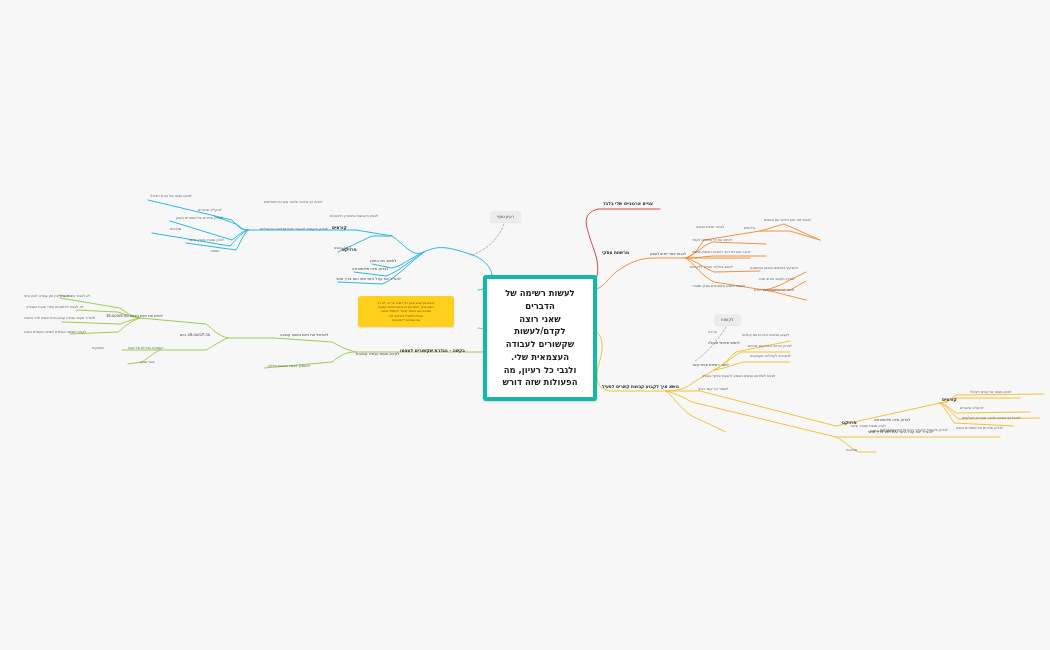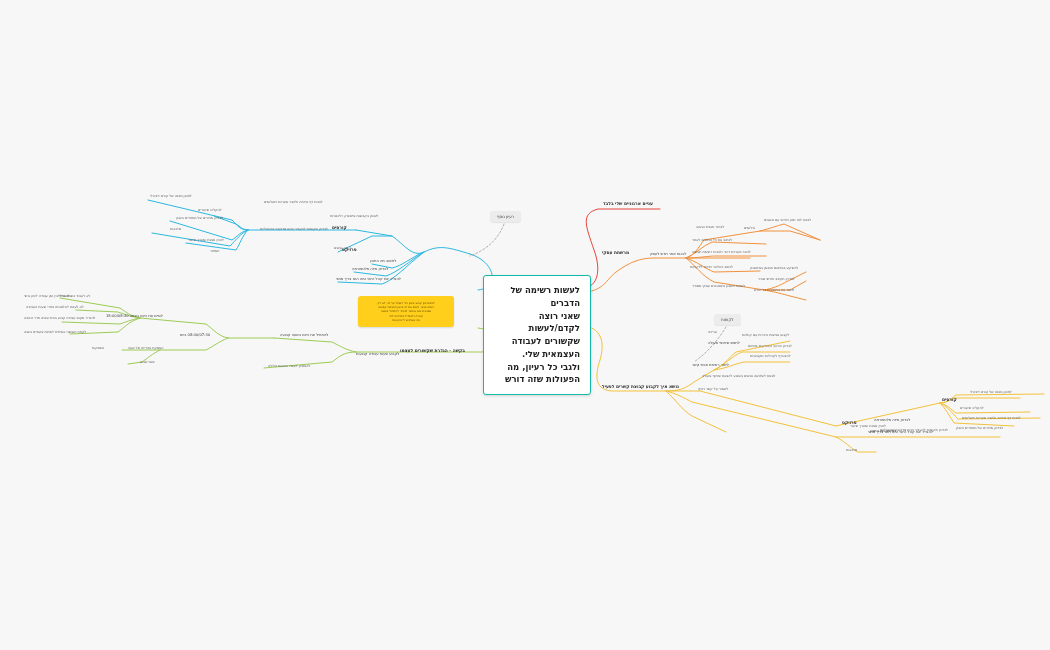--- a/index.html
+++ b/index.html
@@ -9,23 +9,23 @@
     font-family:"DejaVu Sans","Liberation Sans",sans-serif;
     direction:rtl;
   }
   #canvas{position:absolute;inset:0;width:1050px;height:650px;}
   svg.wires{position:absolute;left:0;top:0;width:1050px;height:650px;pointer-events:none;}
 
   .node{position:absolute;white-space:nowrap;line-height:1.25;}
 
   
   .central{
-    background:#ffffff;border:1px solid #14b8a6;border-radius:3px;
+    background:#ffffff;border:4px solid #14b8a6;border-radius:3px;
     box-shadow:0 1px 3px rgba(0,0,0,.14);
-    padding:8px 10px;text-align:right;
+    padding:8px 10px;text-align:center;
     font-size:8.5px;color:#1f1f1f;font-weight:700;
     white-space:pre-line;line-height:1.5;
   }
 
   
   .topic{font-size:3.6px;color:#3a3a3a;padding:0 2px 1px 2px;}
   .topic.lv1{font-size:4.4px;color:#2c2c2c;font-weight:700;}
   .topic.lv2{font-size:3.7px;}
   .topic.lv3{font-size:3.4px;color:#555;}
 

